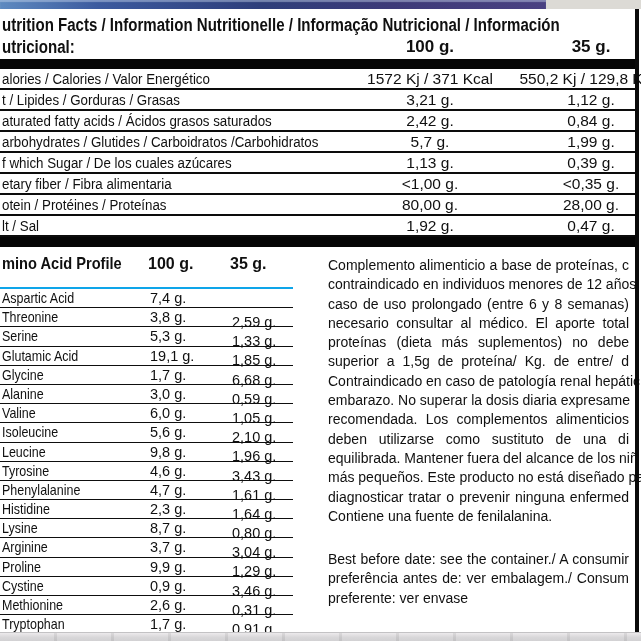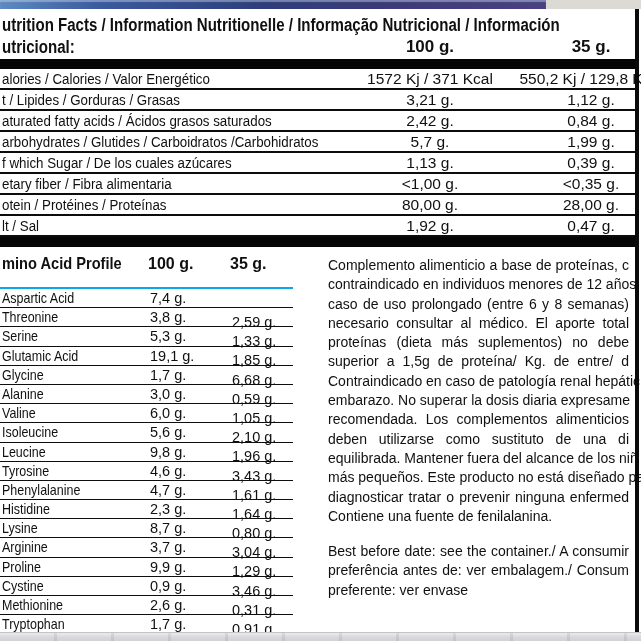--- a/index.html
+++ b/index.html
@@ -51,21 +51,21 @@
   .am-h35{position:absolute;left:230px;top:7px;font-weight:bold;font-size:16px;line-height:20px;}
   .am-row{position:relative;height:19.2px;box-sizing:border-box;border-bottom:1.6px solid #0e0e0e;}
   .am-name{position:absolute;left:2px;top:1px;font-size:14.5px;line-height:16.5px;}
   .am-v100{position:absolute;left:150px;top:1px;font-size:14.5px;line-height:16.5px;}
   .am-v35{position:absolute;left:232px;top:1px;font-size:14.5px;line-height:16.5px;margin-top:24px;}
 
   
   .info-col{position:absolute;top:247px;left:328px;width:301px;}
   .para{margin:0;padding:0;}
   .para1{margin-top:9px;}
-  .para2{margin-top:16px;}
+  .para2{margin-top:24px;}
   .pline{
     font-size:14px;line-height:19.3px;white-space:nowrap;
     text-align:justify;text-align-last:justify;overflow:visible;
   }
   .pline.plain{text-align:right;text-align-last:left;}
 
   
   .bottom-strip{
     position:absolute;top:632px;left:0;width:641px;height:9px;
     background:

